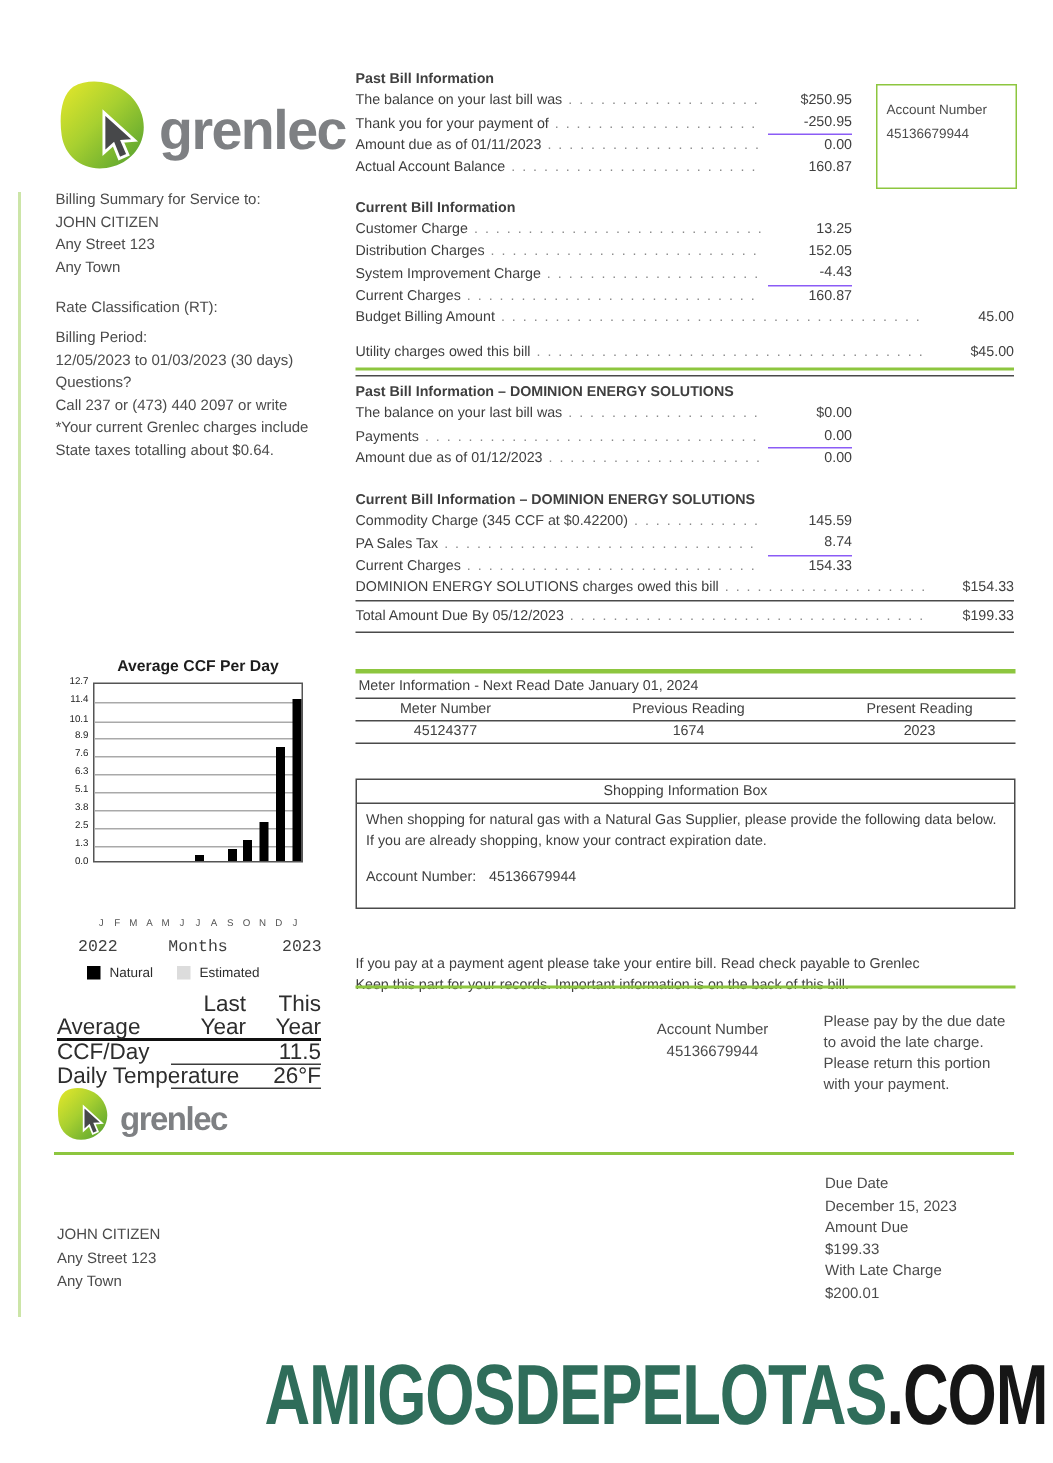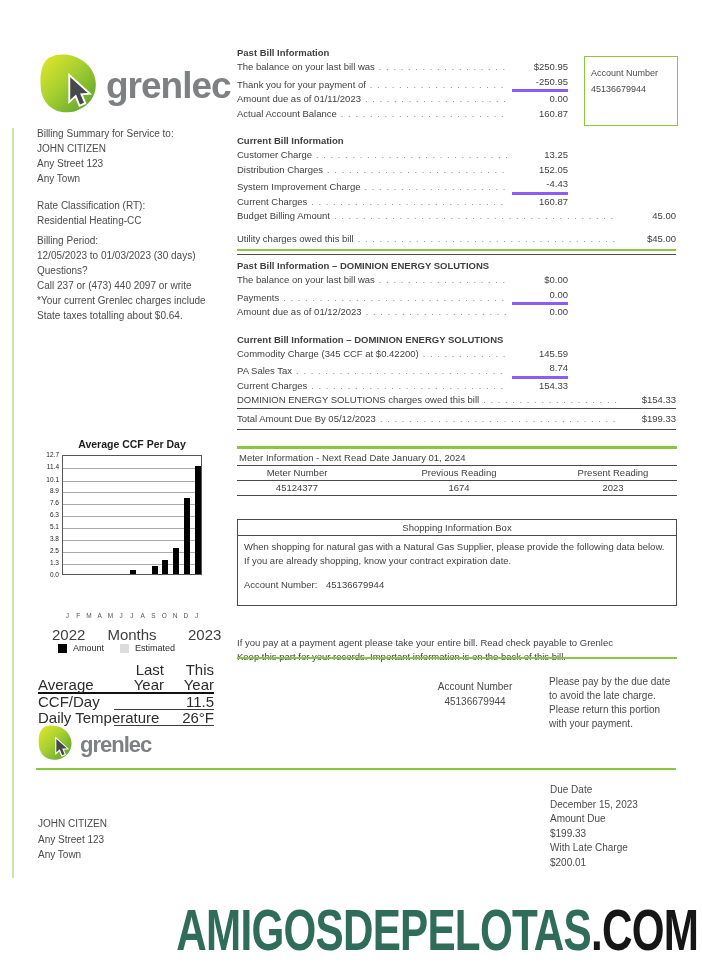--- a/index.html
+++ b/index.html
@@ -23,37 +23,37 @@
   .gap12 { height:12px; } .gap6 { height:5px; }
 
   
   #right-col { left:237px; top:45px; width:439px; font-size:9.5px; color:#3f3f3f; }
   .sec-title { font-weight:bold; line-height:15px; }
   .row { display:flex; align-items:flex-end; line-height:14.5px; }
   .lbl { white-space:nowrap; }
   .dots { flex:1; overflow:hidden; white-space:nowrap; color:#8a8a8a; margin:0 4px; }
   .dots::after { content:". . . . . . . . . . . . . . . . . . . . . . . . . . . . . . . . . . . . . . . . . . . . . . . . . . . . . . . . . . . . . . . . . . . . . ."; letter-spacing:1px; }
   .amt { min-width:56px; text-align:right; white-space:nowrap; }
-  .amt.ul { border-bottom:3px solid #8b5cf6; }
+  .amt.ul { border-bottom:1px solid #8b5cf6; }
   .sp { width:108px; }
   .mt12 { margin-top:12px; } .mt8 { margin-top:8px; } .mt3 { margin-top:3px; }
 
   
   #account-box { left:584px; top:56px; width:94px; height:70px; border:1.5px solid #8dc63f; padding:8px 6px; font-size:9px; color:#4b4b4b; line-height:16px; }
 
   
   #chart-block { left:36px; top:438px; width:190px; height:300px; }
   #chart-title { position:absolute; left:26px; top:0; width:140px; text-align:center; font-size:10.5px; font-weight:600; color:#1d1d1d; }
   #plot { position:absolute; left:26px; top:17px; width:140px; height:120px; border:1px solid #555; background:#fff; }
   .gridline { position:absolute; left:0; width:100%; height:1px; background:#a9a9a9; }
   .bar { position:absolute; bottom:0; width:6px; background:#000; }
   .ytick { position:absolute; left:0; width:23px; text-align:right; font-size:6.5px; color:#222; }
   .month-letter { position:absolute; top:0; text-align:center; font-size:6.5px; color:#555; }
   #months-row { position:absolute; left:26px; top:174px; width:140px; height:10px; }
-  #years-row { position:absolute; left:0; top:188px; width:190px; font-size:15px; color:#3f3f3f; height:12px; }
+  #years-row { position:absolute; left:0; top:188px; width:190px; font-size:11px; color:#3f3f3f; height:12px;font-family:Liberation Mono, monospace; }
   #year-left { position:absolute; left:16px; }
   #xlabel { position:absolute; left:26px; width:140px; text-align:center; }
   #year-right { position:absolute; left:152px; }
   #legend-row { position:absolute; left:22px; top:205px; width:168px; font-size:9px; color:#2c2c2c; display:flex; align-items:center; gap:6px; }
   .sq { width:9px; height:9px; display:inline-block; }
   .sq-actual { background:#000; }
   .sq-est { background:#dcdcdc; margin-left:10px; }
 
   
   #avg-table { position:absolute; left:2px; top:224px; width:176px; font-size:15px; color:#2d2d2d; }
@@ -115,21 +115,20 @@
     <span class="logo-text">grenlec</span>
   </div>
 
   <div class="abs" id="left-info">
     <div>Billing Summary for Service to:</div>
     <div>JOHN CITIZEN</div>
     <div>Any Street 123</div>
     <div>Any Town</div>
     <div class="gap12"></div>
     <div>Rate Classification (RT):</div>
-    <div>Residential Heating-CC</div>
     <div class="gap6"></div>
     <div>Billing Period:</div>
     <div>12/05/2023 to 01/03/2023 (30 days)</div>
     <div>Questions?</div>
     <div>Call 237 or (473) 440 2097 or write</div>
     <div>*Your current Grenlec charges include</div>
     <div>State taxes totalling about $0.64.</div>
   </div>
 
   <div class="abs" id="account-box">
@@ -304,21 +303,21 @@
         <span class="month-letter" style="left: 118.462px; width: 10.7692px;">D</span>
         <span class="month-letter" style="left: 129.231px; width: 10.7692px;">J</span>
       </div>
     <div id="years-row">
       <span id="year-left">2022</span>
       <span id="xlabel">Months</span>
       <span id="year-right">2023</span>
     </div>
     <div id="legend-row">
       <span class="sq sq-actual"></span>
-      <span>Amount</span>
+      <span>Natural</span>
       <span class="sq sq-est"></span>
       <span>Estimated</span>
     </div>
 
     <div id="avg-table">
       <div class="at-row">
         <span class="at-lbl"></span>
         <span class="at-c">Last</span>
         <span class="at-c">This</span>
       </div>

